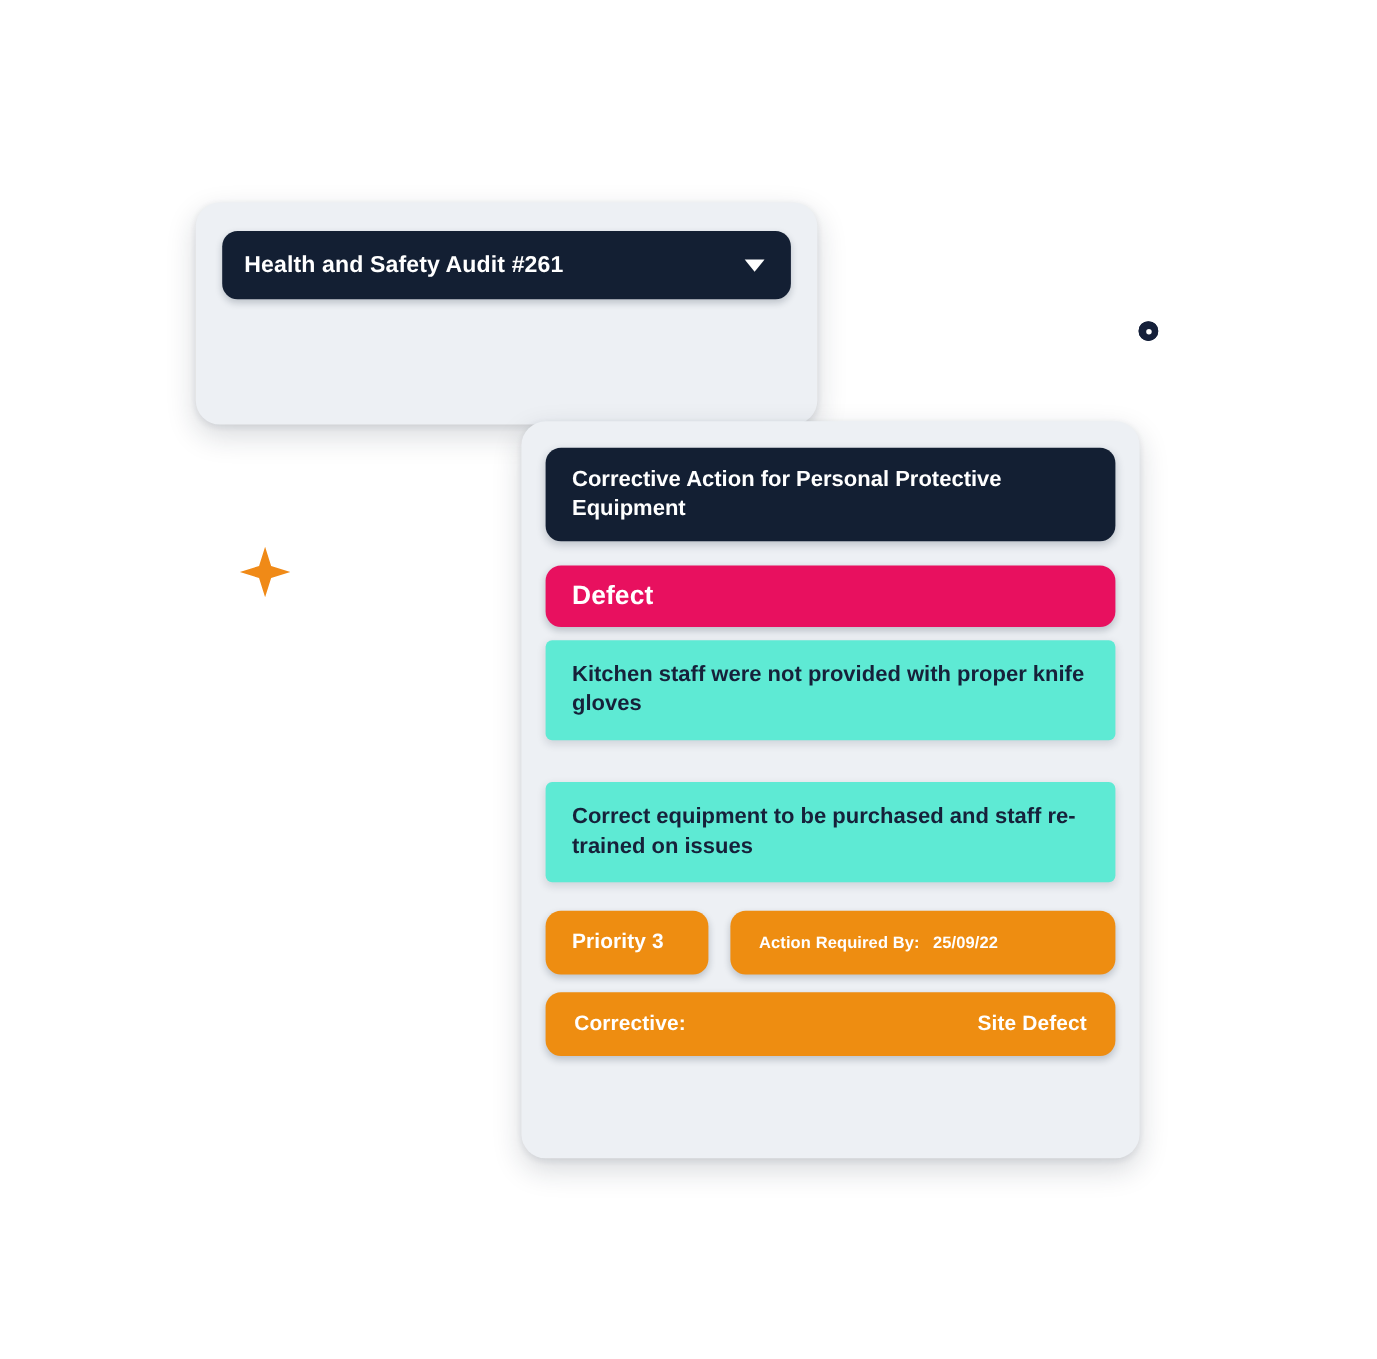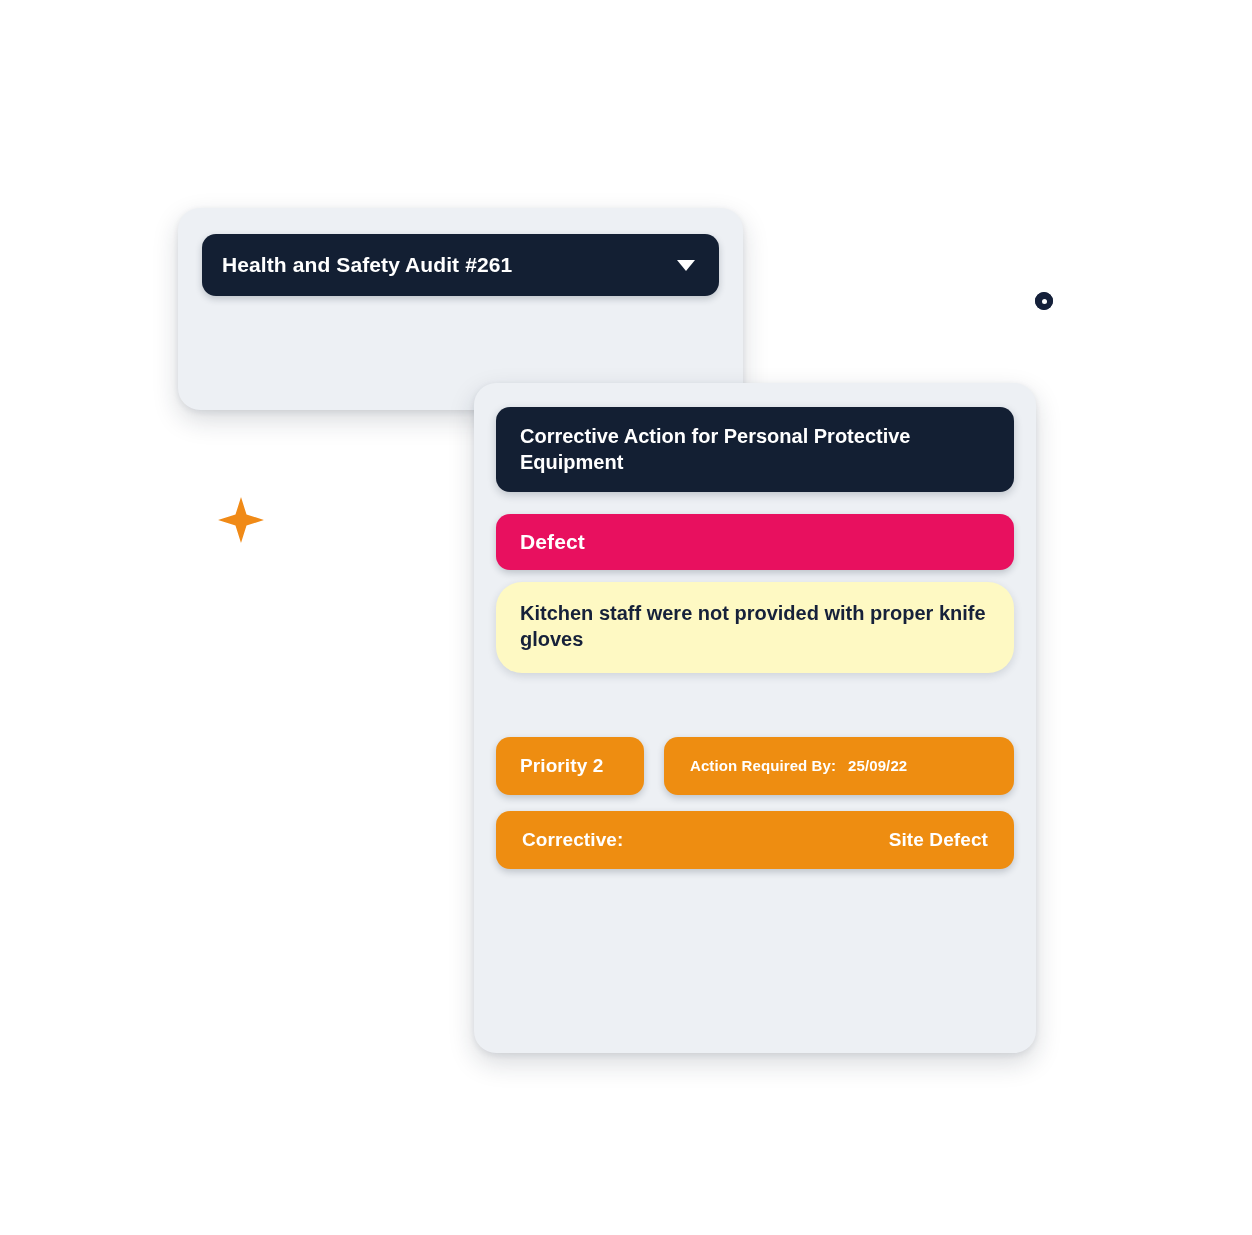--- a/index.html
+++ b/index.html
@@ -62,21 +62,21 @@
     position: absolute;
     background: #EDF0F4;
     border-radius: 22px;
     box-shadow: 0 10px 26px rgba(24, 36, 56, 0.17),
                 0 2px 6px rgba(24, 36, 56, 0.09);
     box-sizing: border-box;
   }
 
   #card-audit {
     left: 178px;
-    top: 208px;
+    top: 184px;
     width: 565px;
     height: 202px;
     padding: 26px 24px;
   }
 
   #card-action {
     left: 474px;
     top: 383px;
     width: 562px;
     height: 670px;
@@ -148,28 +148,28 @@
     font-weight: 700;
     line-height: 1.32;
     color: #ffffff;
     background: #131F33;
     box-shadow: 0 3px 8px rgba(24,36,56,0.22);
     margin-bottom: 22px;
   }
   .section-label {
     height: 56px;
     padding: 0 24px;
-    font-size: 21px;
+    font-size: 24px;
     font-weight: 700;
   }
   .section-body {
     padding: 18px 24px 20px;
     display: block;
-    border-radius: 26px;
-    background: #fef9c3;
+    border-radius: 6px;
+    background: #5eead4;
     color: #16213a;
     font-size: 20px;
     font-weight: 700;
     line-height: 1.33;
     box-shadow: 0 3px 8px rgba(24,36,56,0.14);
     min-height: 60px;
     box-sizing: border-box;
   }
   .gap-sm { height: 12px; }
   .gap-md { height: 26px; }
@@ -228,24 +228,25 @@
 
     <div class="pill pink section-label">
       <span>Defect</span>
     </div>
     <div class="gap-sm"></div>
     <div class="section-body">Kitchen staff were not provided with proper knife gloves</div>
 
     <div class="gap-md"></div>
 
     <div class="gap-sm"></div>
+    <div class="section-body">Correct equipment to be purchased and staff re-trained on issues</div>
 
     <div class="meta-row">
       <div class="pill orange priority-pill">
-        <span>Priority 2</span>
+        <span>Priority 3</span>
       </div>
       <div class="pill orange due-pill">
         <span>Action Required By:</span>
         <span>25/09/22</span>
       </div>
     </div>
 
     <div class="pill orange responsible-pill">
       <span>Corrective:</span>
       <span>Site Defect</span>

